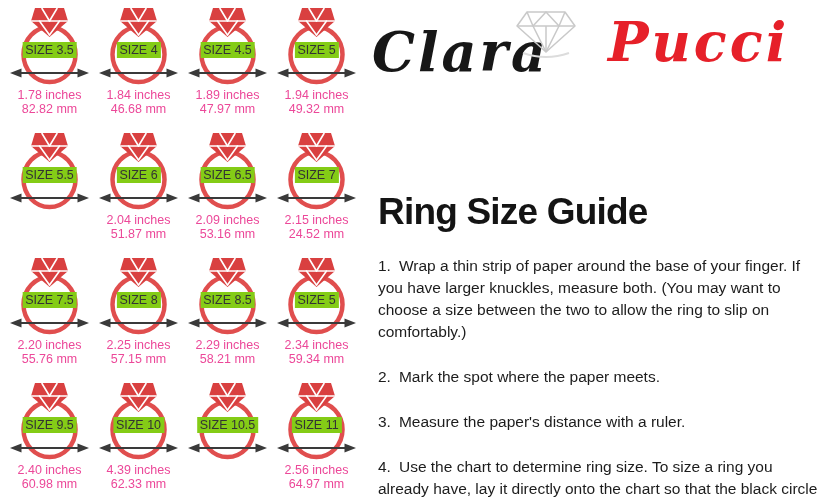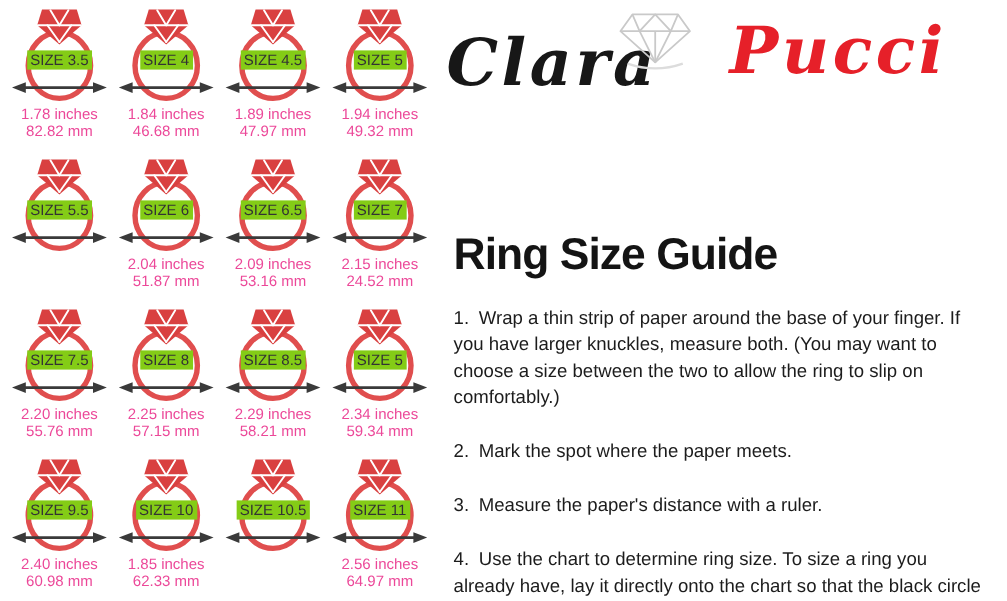--- a/index.html
+++ b/index.html
@@ -448,21 +448,21 @@
         </g>
         <g>
           <line class="arrow-line" x1="14" y1="70" x2="75" y2="70"></line>
           <polygon class="arrow-head" points="5,70 16.5,65.6 16.5,74.4"></polygon>
           <polygon class="arrow-head" points="84,70 72.5,65.6 72.5,74.4"></polygon>
         </g>
       </svg>
       <div class="size-label">SIZE 10</div>
     </div>
     <div class="measure">
-      <div class="inches">1.85 inches</div>
+      <div class="inches">4.39 inches</div>
       <div class="mm">62.33 mm</div>
     </div>
   </div>
 
   <div class="cell">
     <div class="fig">
       <svg width="89" height="82" viewBox="0 0 89 82">
         <ellipse class="ring-band" cx="44.5" cy="51.5" rx="26" ry="27.5"></ellipse>
         <g>
           <polygon class="gem" points="30,5 59,5 63,18 44.5,34 26,18"></polygon>

